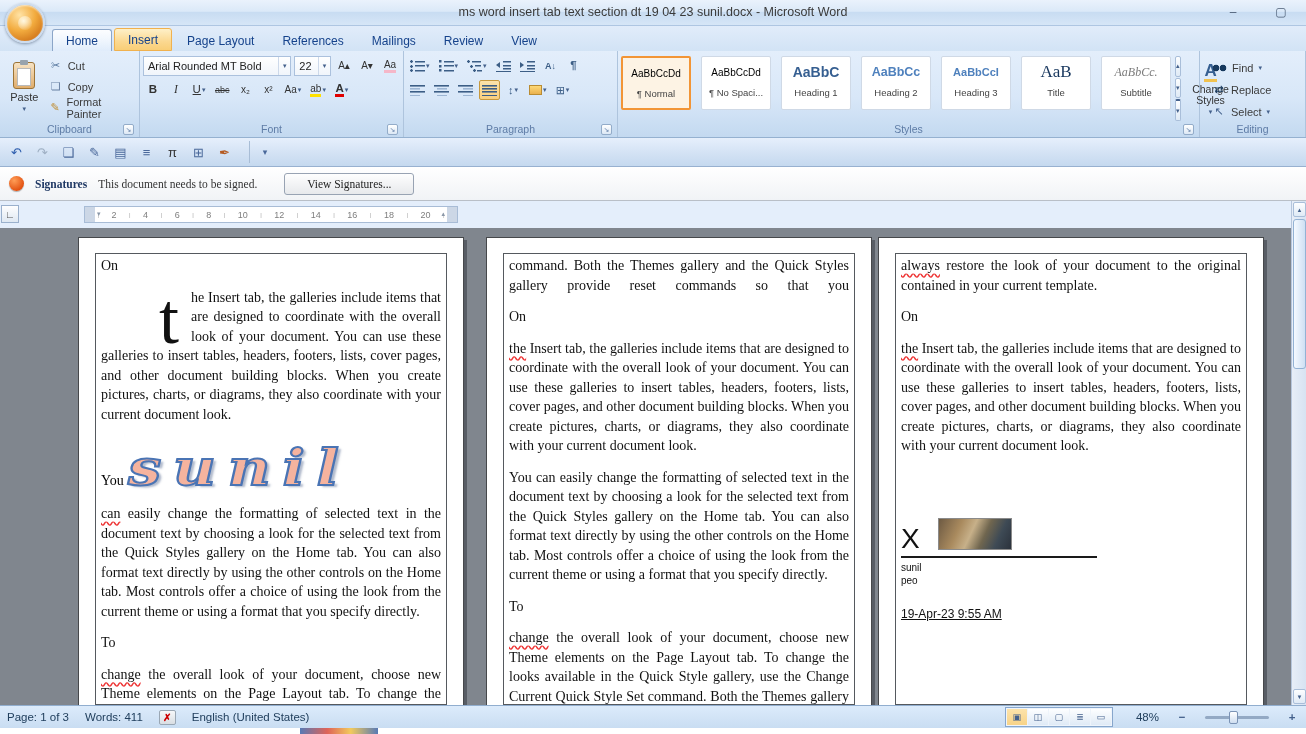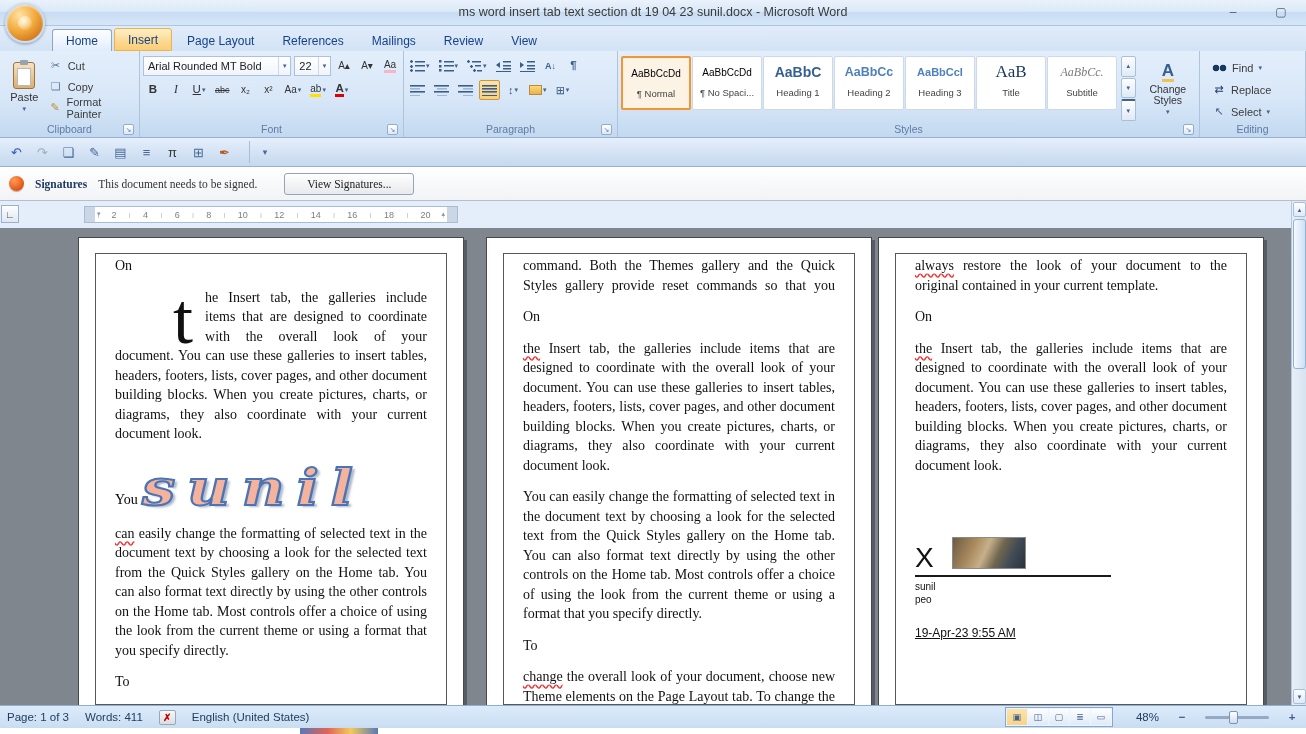--- a/index.html
+++ b/index.html
@@ -132,21 +132,21 @@
   .pic.indent::before { content:""; position:absolute; left:0; top:2px; border-top:3px solid transparent;
     border-bottom:3px solid transparent; border-left:4px solid #3c5e86; }
   .pic.shading { width:13px; height:10px; background:linear-gradient(#fdd978,#eab14e); border:1px solid #b98c33; }
 
   
   .g-para { width:214px; }
 
   
   .g-styles { width:582px; }
   .g-styles .group-content { gap:4px; padding-top:2px; }
-  .styles-gallery { display:flex; gap:1px; }
+  .styles-gallery { display:flex; gap:10px; }
   .style-item { width:70px; height:54px; background:#fff; border:1px solid #cfd9e6; border-radius:2px;
     display:flex; flex-direction:column; align-items:center; justify-content:flex-start; overflow:hidden; }
   .style-item.selected { border:2px solid #f29536; background:#fdf3e4; }
   .style-preview { height:30px; display:flex; align-items:center; white-space:nowrap; }
   .style-label { font-size:9.5px; color:#444; white-space:nowrap; }
   .kind-normal { font-size:10px; color:#000; }
   .kind-h1 { color:#365f91; font-weight:bold; font-size:14px; font-family:"Liberation Sans",sans-serif; }
   .kind-h2 { color:#4f81bd; font-weight:bold; font-size:12.5px; }
   .kind-h3 { color:#4f81bd; font-weight:bold; font-size:11px; }
   .kind-title { font-family:"Liberation Serif",serif; font-size:17px; color:#17365d; }
@@ -197,21 +197,21 @@
   .ruler::before, .ruler::after { content:""; position:absolute; top:0; bottom:0; width:10px; background:#ccd7e6; }
   .ruler::before { left:0; } .ruler::after { right:0; }
   .rnum { font-size:9px; color:#7e7e7e; } .rtick { font-size:6px; color:#a5a5a5; }
   .ind-marker { position:absolute; font-size:7px; color:#8a97a8; top:3px; }
 
   
   .doc-area { position:absolute; top:228px; left:0; right:15px; bottom:29px; background:#80868e; overflow:hidden; }
   .page { position:absolute; top:9px; width:386px; height:560px; background:#fff; border:1px solid #46484b;
     box-shadow:3px 3px 0 rgba(40,44,50,.45); }
   .text-area { position:absolute; top:15px; left:16px; right:16px; height:452px; border:1px solid #55595e;
-    padding:2px 19px; overflow:hidden; }
+    padding:2px 5px; overflow:hidden; }
   .docp { font-family:"Liberation Serif",serif; font-size:14px; line-height:19.5px; text-align:justify;
     color:#111; margin:0 0 12px; }
   .docp.cont { text-align-last:justify; }
   .spell { text-decoration:#e33 wavy underline; text-underline-offset:3px; }
   .dropcap { float:left; font-size:72px; line-height:54px; padding-left:58px; margin:4px 12px 0 0;
     font-family:"Liberation Serif",serif; color:#111; }
   .wa-line { height:54px; display:flex; align-items:flex-end; margin:6px 0 14px; white-space:nowrap; }
   .wa-lead { font-family:"Liberation Serif",serif; font-size:14px; line-height:19.5px; }
   .wordart { display:inline-block; margin-left:4px; font-family:"DejaVu Serif",serif; font-style:italic;
     font-weight:bold; font-size:50px; line-height:44px; letter-spacing:10px; color:#f5b39e;

